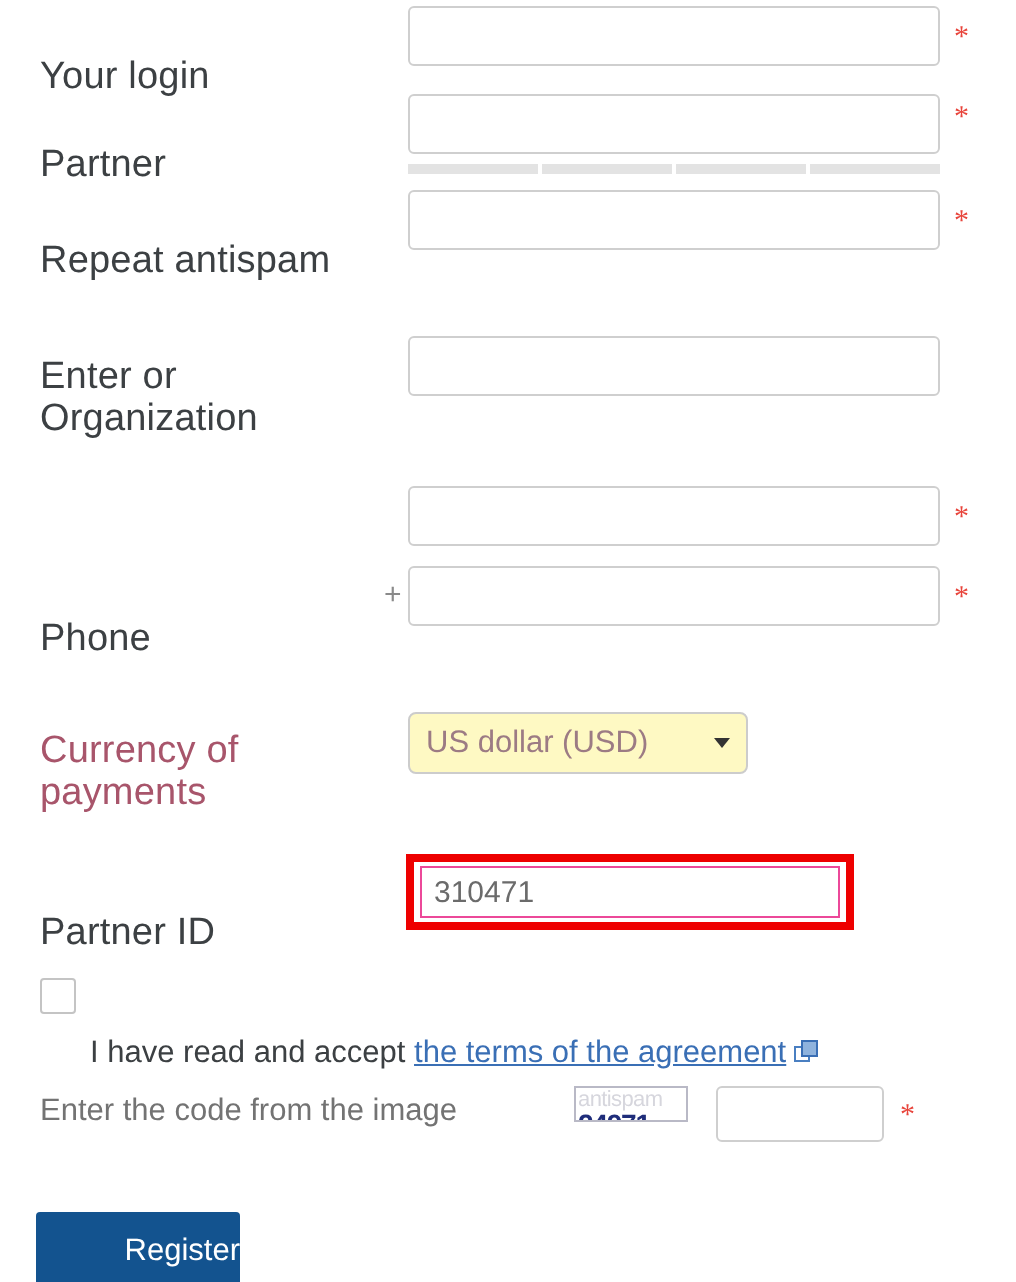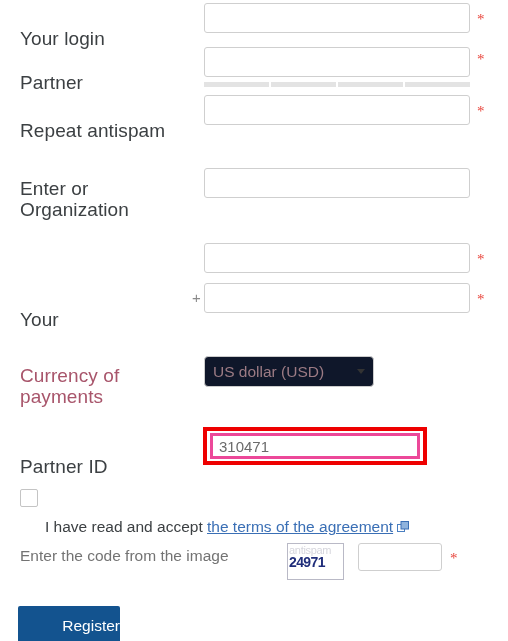--- a/index.html
+++ b/index.html
@@ -90,21 +90,21 @@
 
   
   .select-box {
     position: absolute;
     left: 204px;
     width: 170px;
     height: 31px;
     box-sizing: border-box;
     border: 1px solid #cccccc;
     border-radius: 4px;
-    background: #0f172a;
+    background: #fef9c3;
     display: flex;
     align-items: center;
     padding: 0 8px;
   }
   .select-text {
     flex: 1 1 auto;
     font-size: 15.5px;
     color: #9c7b84;
     white-space: nowrap;
   }
@@ -128,21 +128,21 @@
     border: 4px solid #ee0000;
     background: #ffffff;
   }
   .partner-input {
     position: absolute;
     left: 210px;
     top: 433px;
     width: 210px;
     height: 26px;
     box-sizing: border-box;
-    border: 3px solid #ec4899;
+    border: 1px solid #ec4899;
     background: #ffffff;
     font-family: "Liberation Sans", sans-serif;
     font-size: 15px;
     color: #6b6b6b;
     padding: 0 6px;
     outline: none;
   }
 
   
   .agree-row { top: 487px; height: 24px; }
@@ -187,21 +187,21 @@
     left: 20px;
     top: 4px;
     font-size: 15.5px;
     color: #737373;
   }
   .captcha-img {
     position: absolute;
     left: 287px;
     top: 543px;
     width: 57px;
-    height: 37px;
+    height: 18px;
     box-sizing: border-box;
     border: 1px solid #b9b9c6;
     background: #ffffff;
     overflow: hidden;
   }
   .captcha-watermark {
     position: absolute;
     left: 1px;
     top: 0px;
     width: 56px;
@@ -298,21 +298,21 @@
   <div class="label" style="top:0px;">Enter or Organization</div>
   <input class="field" style="top: 10px;" type="text" value="">
 </div>
 
 <div class="row" style="top:243px;height:36px;">
   <input class="field" style="top: 0px;" type="text" value="">
   <span class="req" style="top:9px;">*</span>
 </div>
 
 <div class="row" style="top:283px;height:36px;">
-  <div class="label" style="top:6px;">Your</div>
+  <div class="label" style="top:6px;">Phone</div>
   <span class="plus" style="top:6px;">+</span>
   <input class="field" style="top: 0px;" type="text" value="">
   <span class="req" style="top:9px;">*</span>
 </div>
 
 <div class="row" style="top:345px;height:46px;">
   <div class="label accent" style="top:0px;">Currency of payments</div>
   <div class="select-box" style="top:11px;">
     <span class="select-text">US dollar (USD)</span>
     <span class="caret"></span>

